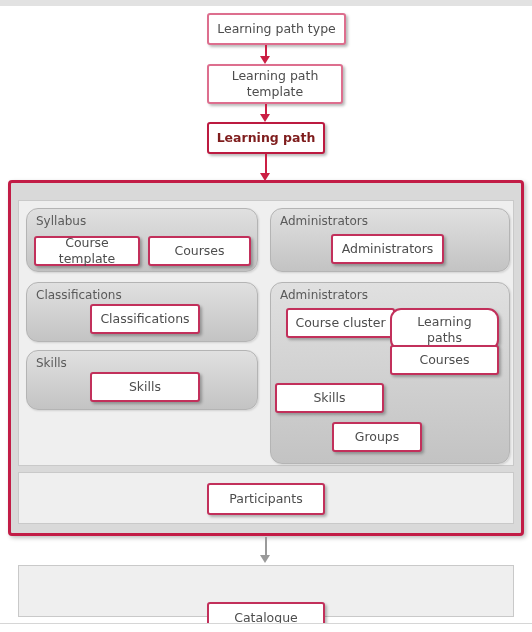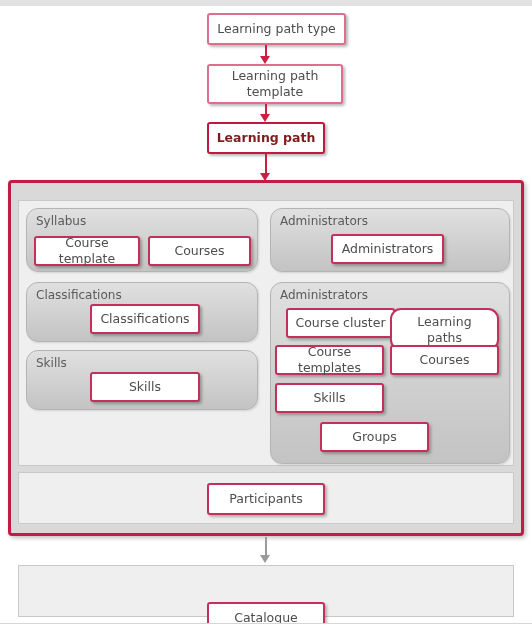--- a/index.html
+++ b/index.html
@@ -175,21 +175,21 @@
   .n-classifications{ position: absolute; left: 90px;  top: 304px; width: 110px; height: 30px; }
   .n-skills1        { position: absolute; left: 90px;  top: 372px; width: 110px; height: 30px; }
   .n-administrators { position: absolute; left: 331px; top: 234px; width: 113px; height: 30px; }
 
   .n-coursecluster  { position: absolute; left: 286px; top: 308px; width: 109px; height: 30px; }
   .n-learningpaths  { position: absolute; left: 390px; top: 308px; width: 109px; height: 43px; border-radius: 11px; }
   .n-coursetemplates{ position: absolute; left: 275px; top: 345px; width: 109px; height: 30px; }
   .n-courses2       { position: absolute; left: 390px; top: 345px; width: 109px; height: 30px; }
   .n-skills2        { position: absolute; left: 275px; top: 383px; width: 109px; height: 30px; }
   .n-jobprofiles    { position: absolute; left: 390px; top: 383px; width: 109px; height: 30px; }
-  .n-groups         { position: absolute; left: 320px; top: 422px; width: 109px; height: 30px; }
+  .n-groups         { position: absolute; left: 332px; top: 422px; width: 90px; height: 30px; }
 
   .n-participants   { position: absolute; left: 207px; top: 483px; width: 118px; height: 32px; }
   .n-catalogue      { position: absolute; left: 207px; top: 574px; width: 118px; height: 32px; margin-top: 28px; }
 </style>
 </head>
 <body>
 
 <div class="page">
 
   <div class="edge-strip top"></div>
@@ -238,21 +238,20 @@
 
   <div class="node n-coursetemplate">Course template</div>
   <div class="node n-courses1">Courses</div>
   <div class="node n-classifications">Classifications</div>
   <div class="node n-skills1">Skills</div>
 
   <div class="node n-administrators">Administrators</div>
 
   <div class="node n-coursecluster">Course cluster</div>
   <div class="node n-learningpaths">Learning paths</div>
-  <div class="node n-coursetemplates">Course templates</div>
   <div class="node n-courses2">Courses</div>
   <div class="node n-skills2">Skills</div>
   <div class="node n-groups">Groups</div>
 
   <div class="p-participants"></div>
   <div class="node n-participants">Participants</div>
 
   <div class="arrow grey a4">
     <div class="shaft"></div>
     <div class="head"></div>

